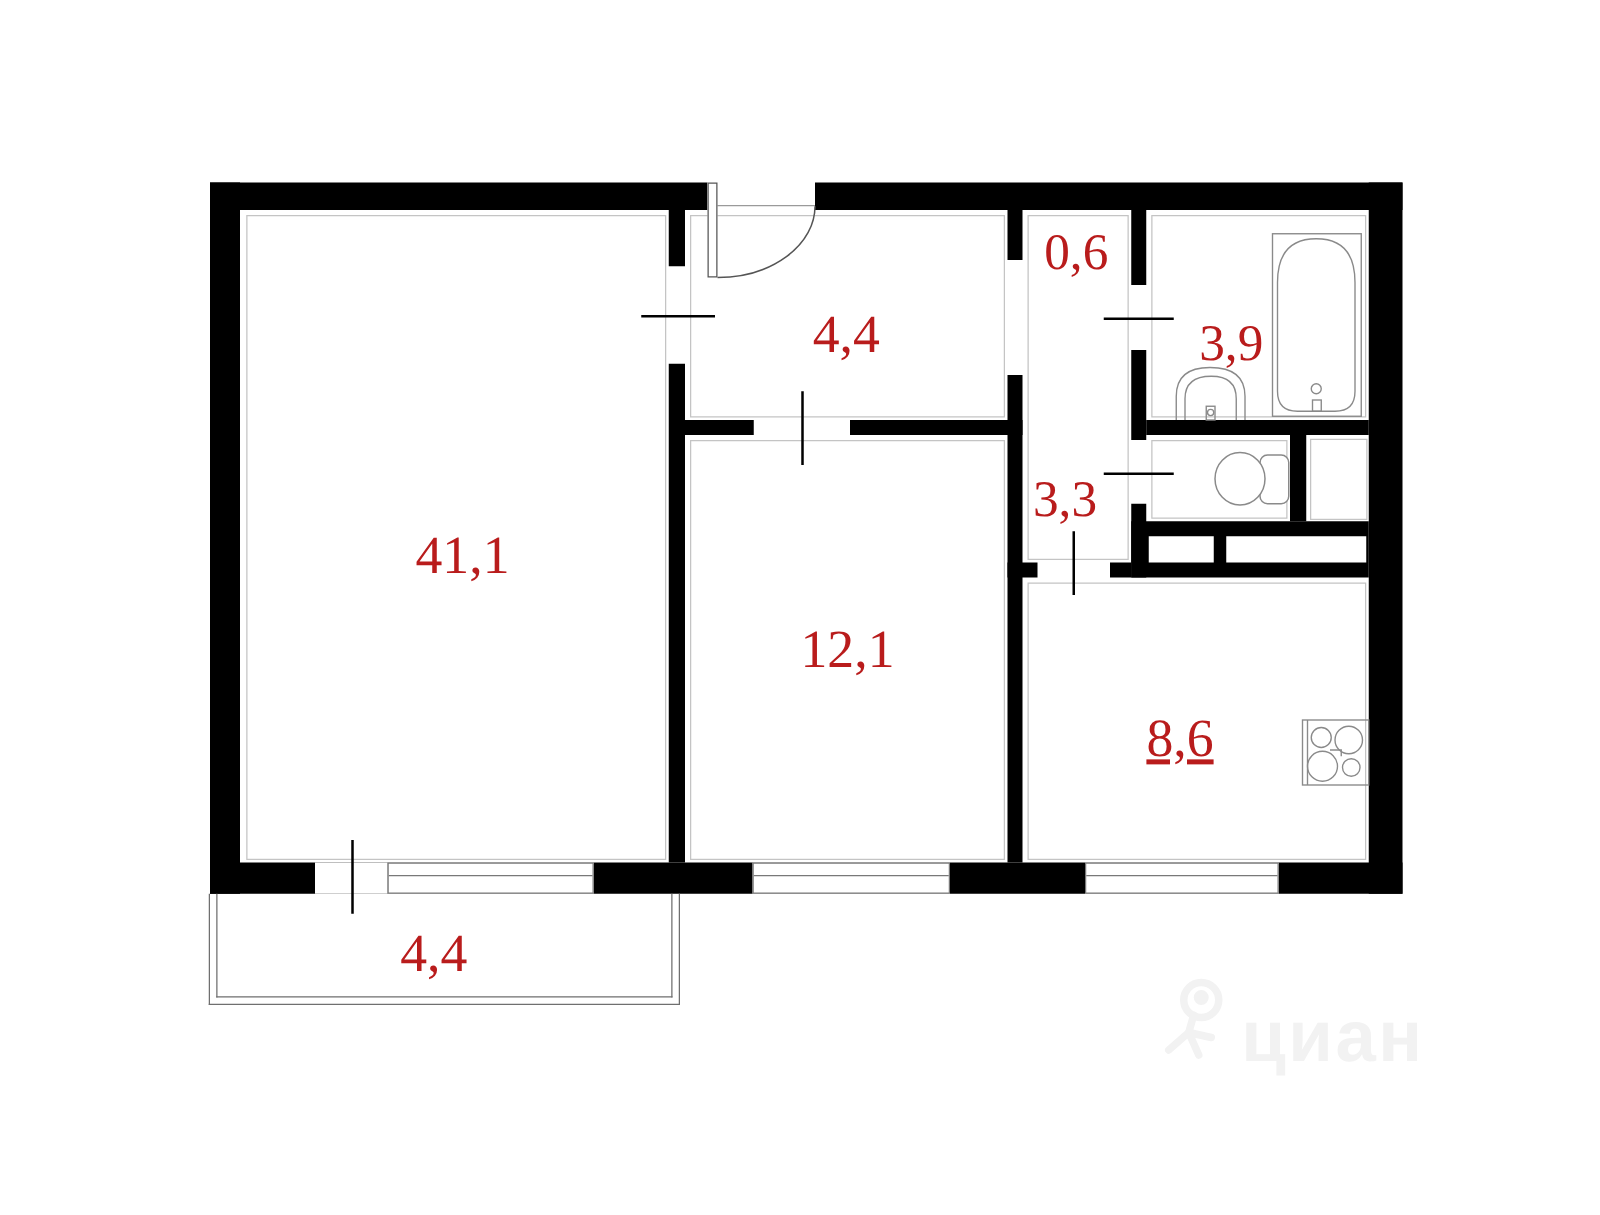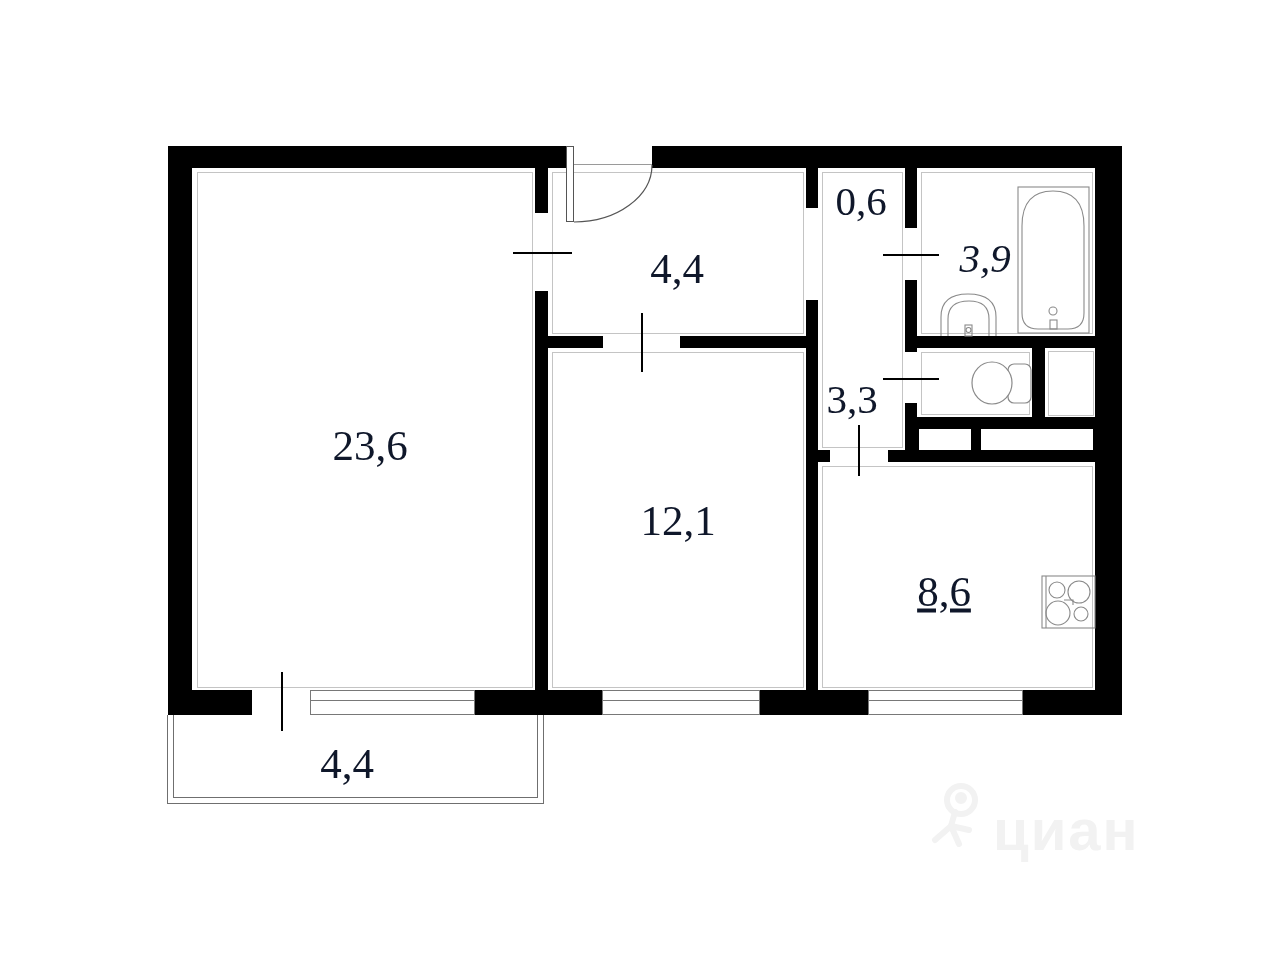--- a/index.html
+++ b/index.html
@@ -7,21 +7,21 @@
         font-family:"Liberation Serif", serif;}
   .wall{position:absolute;background:#000;}
   .whitebox{position:absolute;background:#fff;}
   .tick{position:absolute;background:#000;}
   .outline{position:absolute;border:1px solid #c4c4c4;pointer-events:none;}
   .window{position:absolute;background:#fff;border:1px solid #787878;box-sizing:border-box;}
   .window .mid{position:absolute;left:0;right:0;top:9px;height:1px;background:#787878;}
   .leaf{position:absolute;background:#fff;border:1px solid #555;box-sizing:border-box;}
   .threshold{position:absolute;background:#9a9a9a;height:1px;}
   .bal{position:absolute;background:#6f6f6f;}
-  .room-label{position:absolute;transform:translate(-50%,-50%);font-size:43px;color:#0f172a;
+  .room-label{position:absolute;transform:translate(-50%,-50%);font-size:43px;color:#b91c1c;
               white-space:nowrap;letter-spacing:0;}
   .room-label.small{font-size:41px;}
   svg.overlay{position:absolute;left:0;top:0;pointer-events:none;}
   .watermark{position:absolute;left:925px;top:778px;display:flex;align-items:center;
              color:#f2f2f2;font-family:"Liberation Sans", sans-serif;font-weight:bold;
              font-size:58px;letter-spacing:2px;user-select:none;}
   .watermark span{margin-left:6px;margin-top:18px;}
 </style>
 </head>
 <body>
@@ -124,24 +124,24 @@
       <rect x="1042" y="576" width="53" height="52"></rect>
       <line x1="1046" y1="576" x2="1046" y2="628"></line>
       <circle cx="1057" cy="590" r="8"></circle>
       <circle cx="1079" cy="592" r="11"></circle>
       <circle cx="1058" cy="613" r="12"></circle>
       <circle cx="1081" cy="614" r="7"></circle>
       <path d="M1064,600 h9 v5"></path>
     </g>
   </svg>
 
-  <div class="room-label" style="left:370px;top:445px;">23,6</div>
+  <div class="room-label" style="left:370px;top:445px;">41,1</div>
   <div class="room-label" style="left:677px;top:268px;">4,4</div>
   <div class="room-label small" style="left:861px;top:201px;">0,6</div>
-  <div class="room-label small" style="left:985px;top:258px;font-style:italic;">3,9</div>
+  <div class="room-label small" style="left:985px;top:274px;">3,9</div>
   <div class="room-label small" style="left:852px;top:399px;">3,3</div>
   <div class="room-label" style="left:678px;top:520px;text-align:center;">12,1</div>
   <div class="room-label" style="left:944px;top:591px;text-decoration:underline;">8,6</div>
   <div class="room-label" style="left:347px;top:763px;">4,4</div>
 
   <div class="watermark">
     <svg width="62" height="85" viewBox="0 0 62 85">
       <g fill="none" stroke="#f2f2f2" stroke-width="6" stroke-linecap="round">
         <circle cx="36" cy="22" r="14"></circle>
         <circle cx="36" cy="20" r="3"></circle>

